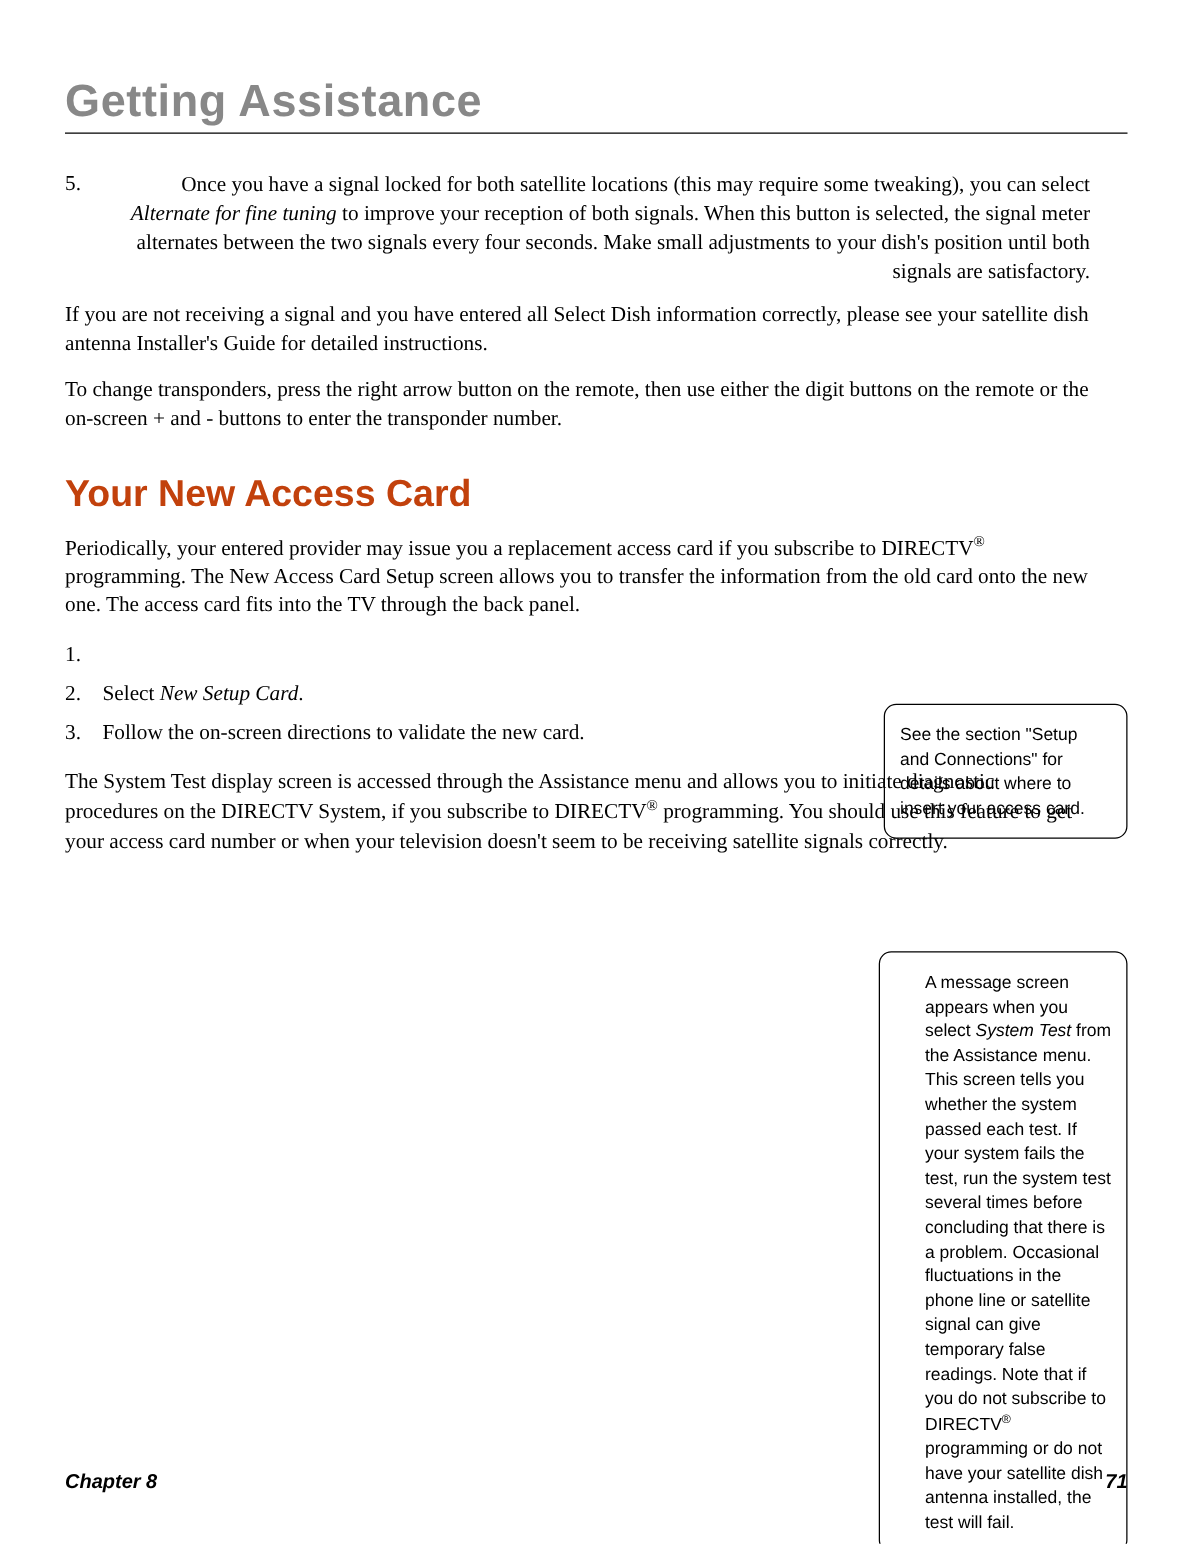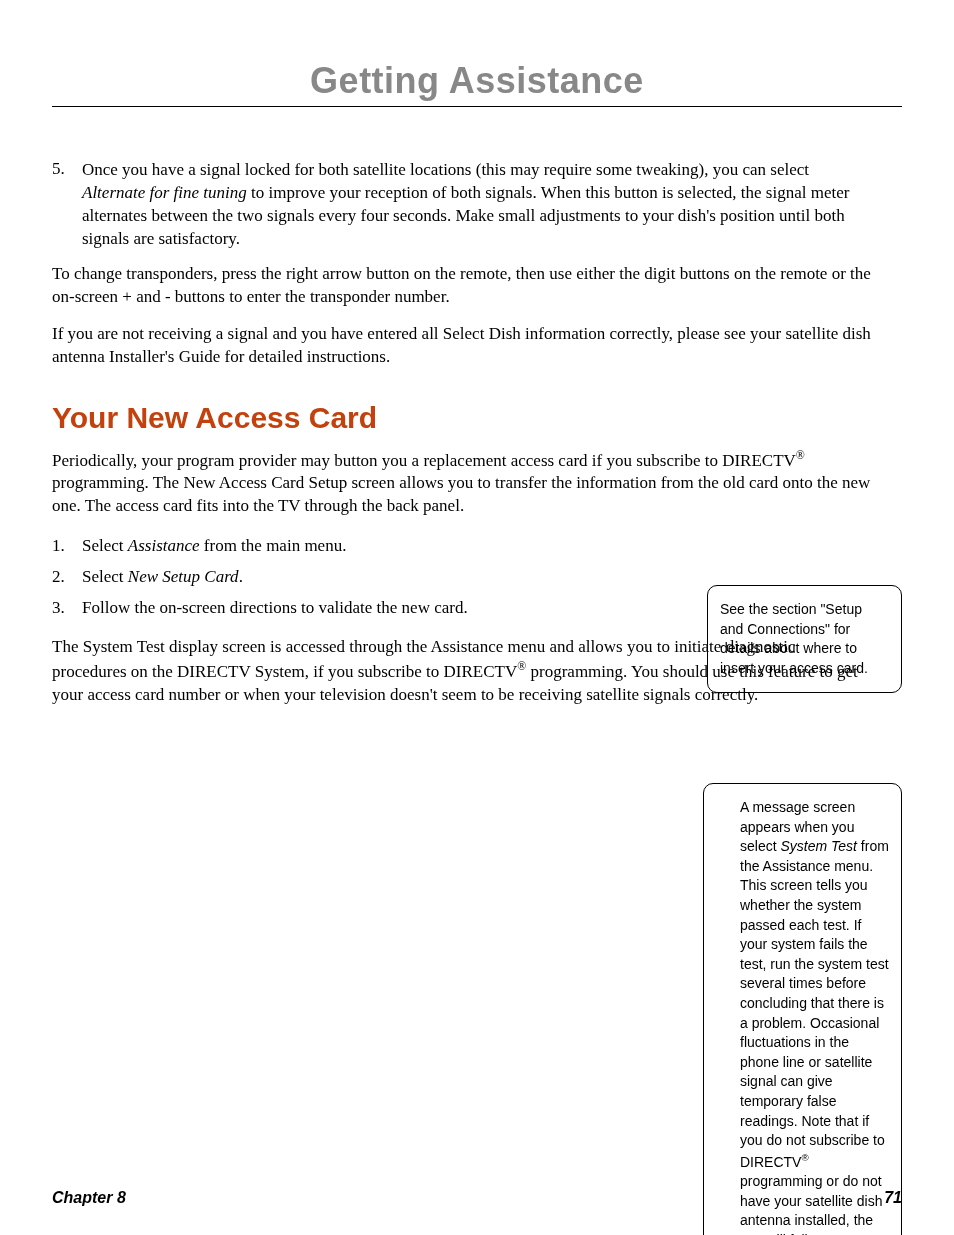--- a/index.html
+++ b/index.html
@@ -10,24 +10,24 @@
     body {
       width: 954px;
       height: 1235px;
       background: #fff;
       font-family: Garamond, 'Times New Roman', serif;
       color: #000;
       position: relative;
       padding: 60px 52px 40px 52px;
     }
     .header {
-      text-align: center;
+      text-align: left;
       border-bottom: 1.5px solid #000;
       padding-bottom: 4px;
-      margin-bottom: 52px;
+      margin-bottom: 30px;
     }
     .header-title {
       font-family: Arial, Helvetica, sans-serif;
       font-size: 36px;
       font-weight: 900;
       color: #888;
       letter-spacing: 0.5px;
     }
     .main-content {
       position: relative;
@@ -51,20 +51,21 @@
     .list-content {
       flex: 1;
       font-size: 17px;
       line-height: 1.35;
     }
     .list-content p {
       margin-bottom: 12px;
     }
     .list-content p:last-child {
       margin-bottom: 0;
+      text-align: right;
     }
     .italic {
       font-style: italic;
     }
     .section-heading {
       font-family: 'Lucida Sans', 'Lucida Grande', Arial, sans-serif;
       font-size: 30px;
       font-weight: bold;
       color: #c2410c;
       margin-top: 32px;
@@ -107,21 +108,21 @@
       top: 624px;
       width: 199px;
       padding-left: 36px;
     }
     .sup {
       font-size: 0.7em;
       vertical-align: super;
     }
     .footer {
       position: absolute;
-      bottom: 28px;
+      bottom: 40px;
       left: 52px;
       right: 52px;
       display: flex;
       justify-content: space-between;
       font-family: 'Lucida Sans', 'Lucida Grande', Arial, sans-serif;
       font-weight: bold;
       font-style: italic;
       font-size: 16px;
     }
     .narrow {
@@ -137,32 +138,31 @@
 
 <div class="main-content">
 
   <div class="list-item-5">
     <div class="list-num">5.</div>
     <div class="list-content">
       <p><span>Once you have a signal locked for both satellite locations (this may require some tweaking), you can select </span><span class="italic">Alternate for fine tuning</span><span> to improve your reception of both signals. When this button is selected, the signal meter alternates between the two signals every four seconds. Make small adjustments to your dish's position until both signals are satisfactory.</span></p>
     </div>
   </div>
 
+  <p class="body-text">If you are not receiving a signal and you have entered all Select Dish information correctly, please see your satellite dish antenna Installer's Guide for detailed instructions.</p>
   <p class="body-text">To change transponders, press the right arrow button on the remote, then use either the digit buttons on the remote or the on-screen + and - buttons to enter the transponder number.</p>
-  <p class="body-text">If you are not receiving a signal and you have entered all Select Dish information correctly, please see your satellite dish antenna Installer's Guide for detailed instructions.</p>
 
   <h2 class="section-heading">Your New Access Card</h2>
 
-  <p class="body-text"><span>Periodically, your program provider may button you a replacement access card if you subscribe to DIRECTV</span><span class="sup">®</span><span> programming. The New Access Card Setup screen allows you to transfer the information from the old card onto the new one. The access card fits into the TV through the back panel.</span></p>
+  <p class="body-text"><span>Periodically, your entered provider may issue you a replacement access card if you subscribe to DIRECTV</span><span class="sup">®</span><span> programming. The New Access Card Setup screen allows you to transfer the information from the old card onto the new one. The access card fits into the TV through the back panel.</span></p>
 
 
   <ul class="ordered-list narrow">
     <li>
       <span class="num">1.</span>
-      <span><span>Select </span><span class="italic">Assistance</span><span> from the main menu.</span></span>
     </li>
     <li>
       <span class="num">2.</span>
       <span><span>Select </span><span class="italic">New Setup Card</span><span>.</span></span>
     </li>
     <li>
       <span class="num">3.</span>
       <span>Follow the on-screen directions to validate the new card.</span>
     </li>
   </ul>

